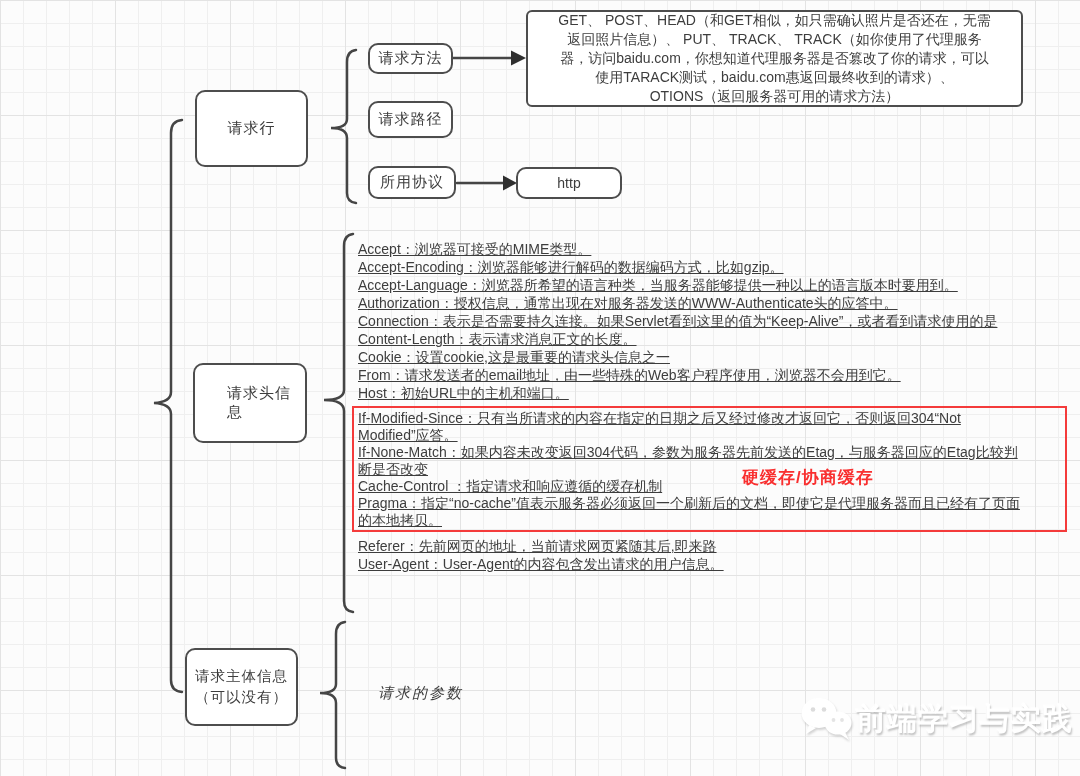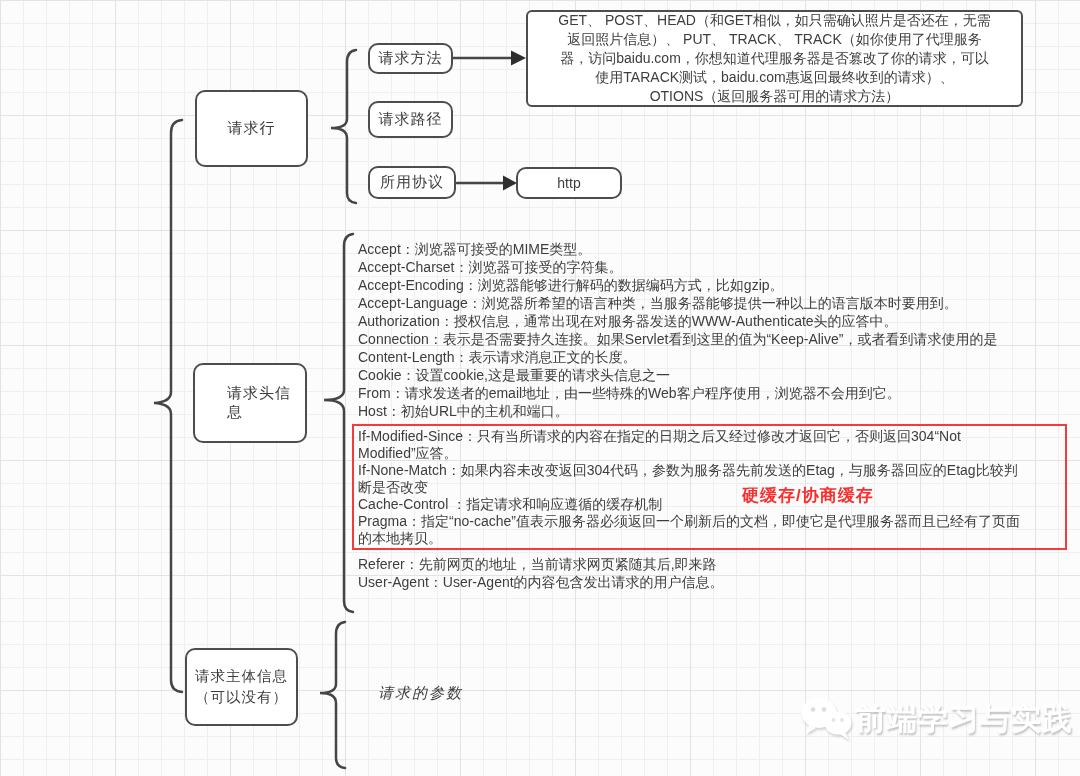--- a/index.html
+++ b/index.html
@@ -97,24 +97,23 @@
 
   <div class="node" style="left:193px;top:363px;width:114px;height:80px;padding-left:32px;">
     <span>请求头信息</span>
   </div>
 
   <div class="node" style="left:185px;top:648px;width:113px;height:78px;font-size:14.5px;">
     <span>请求主体信息</span>
     <span class="sub">（可以没有）</span>
   </div>
 
-  <div class="hdr-block" style="left:358px;top:240px;">
+  <div class="hdr-block" style="left:358px;top:240px;text-decoration:underline;">
     <div>
         <div class="hdr-line">Accept：浏览器可接受的MIME类型。</div>
-        <div class="hdr-line">Accept-Charset：浏览器可接受的字符集。</div>
         <div class="hdr-line">Accept-Encoding：浏览器能够进行解码的数据编码方式，比如gzip。</div>
         <div class="hdr-line">Accept-Language：浏览器所希望的语言种类，当服务器能够提供一种以上的语言版本时要用到。</div>
         <div class="hdr-line">Authorization：授权信息，通常出现在对服务器发送的WWW-Authenticate头的应答中。</div>
         <div class="hdr-line">Connection：表示是否需要持久连接。如果Servlet看到这里的值为“Keep-Alive”，或者看到请求使用的是</div>
         <div class="hdr-line">Content-Length：表示请求消息正文的长度。</div>
         <div class="hdr-line">Cookie：设置cookie,这是最重要的请求头信息之一</div>
         <div class="hdr-line">From：请求发送者的email地址，由一些特殊的Web客户程序使用，浏览器不会用到它。</div>
         <div class="hdr-line">Host：初始URL中的主机和端口。</div>
       </div>
 

